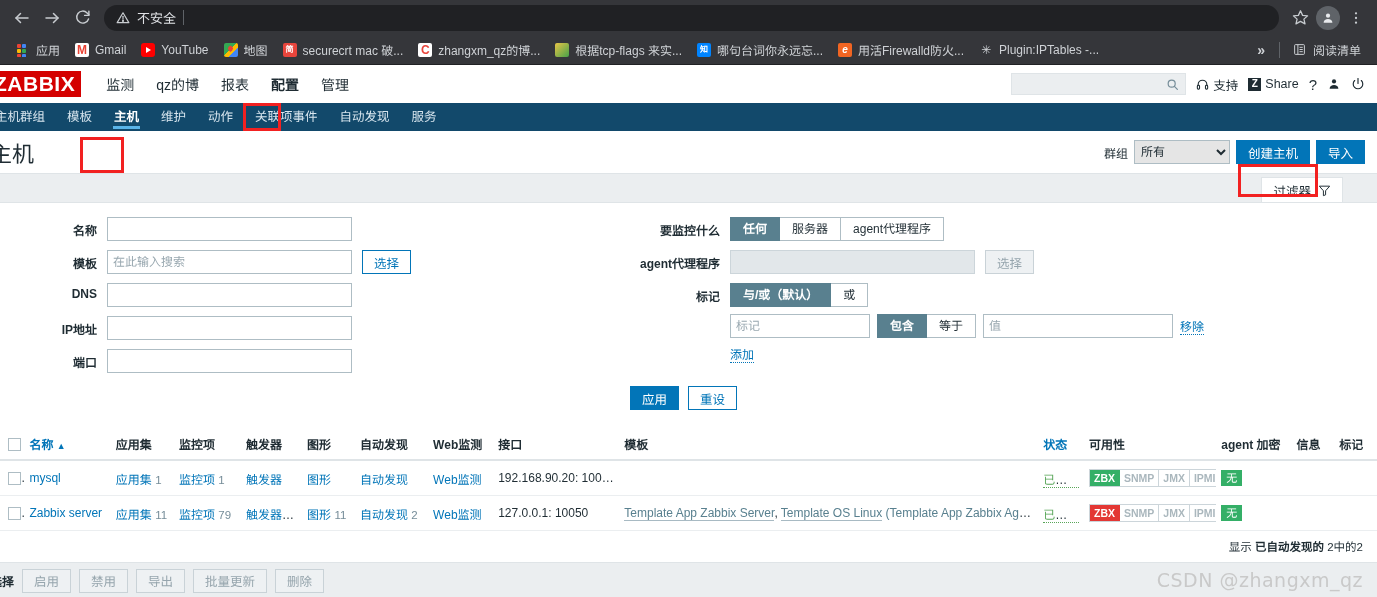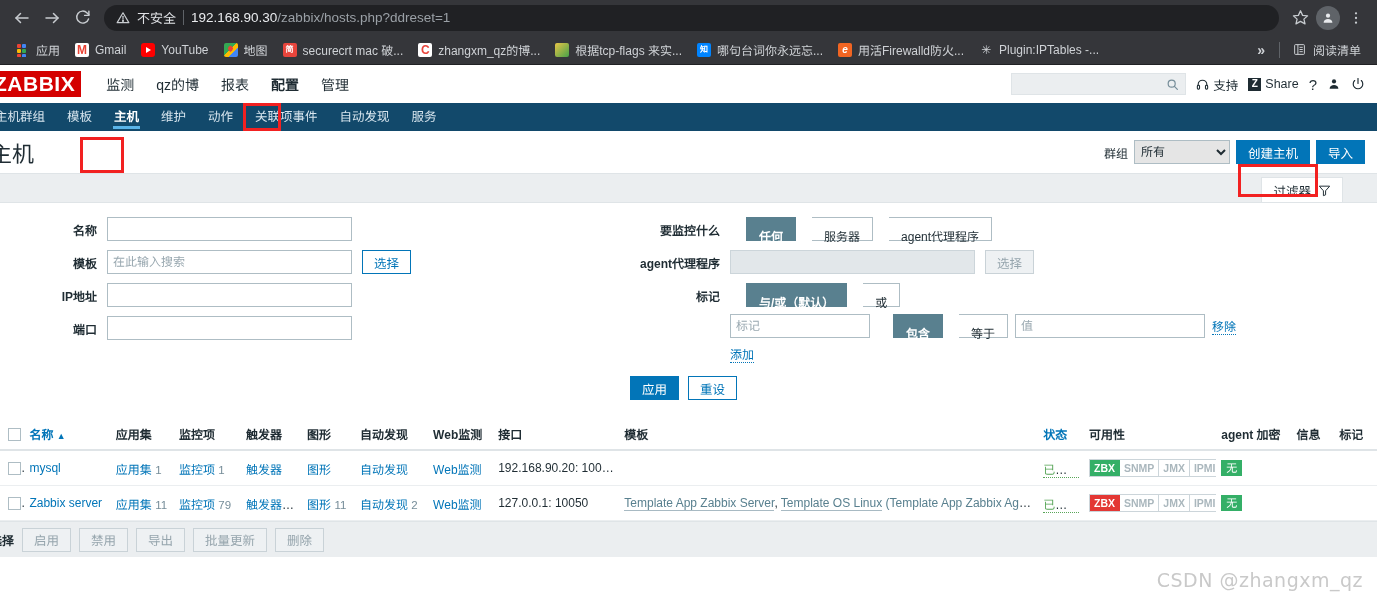--- a/index.html
+++ b/index.html
@@ -193,23 +193,23 @@
     height: 24px; border: 1px solid #aebdc4; background: #fff;
     font-size: 12px; padding: 0 5px; font-family: inherit; outline: none;
     color: #1f2c33;
   }
   input.ztext::placeholder { color: #99a8b0; }
   input.ztext:disabled { background: #e2e7ea; border-color: #ccd5da; }
   .w245 { width: 245px; }
 
   .radioset { display: flex; }
   .radioset span {
-    font-size: 12px; height: 24px; line-height: 22px; padding: 8px 12px;
+    font-size: 12px; height: 24px; line-height: 22px; padding: 0 12px;
     border: 1px solid #aebdc4; border-left: 0; background: #fff;
-    color: #1f2c33; cursor: pointer; white-space: nowrap; margin-left: 16px;
+    color: #1f2c33; cursor: pointer; white-space: nowrap;
   }
   .radioset span:first-child { border-left: 1px solid #aebdc4; }
   .radioset span.on { background: #59808f; color: #fff; border-color: #59808f; font-weight: 700; }
 
   .zlink {
     color: #0275b8; font-size: 12px; text-decoration: none;
     border-bottom: 1px dotted #0275b8; cursor: pointer;
   }
   .filter-actions {
     display: flex; justify-content: center; gap: 9px;
@@ -314,21 +314,20 @@
       <div class="omnibox">
         <span class="warn-ico">
           <svg width="14" height="14" viewBox="0 0 24 24" fill="none" stroke="currentColor" stroke-width="2" stroke-linejoin="round">
               <path d="M12 3 L22 20 L2 20 Z"></path>
               <line x1="12" y1="9" x2="12" y2="14" stroke-linecap="round"></line>
               <circle cx="12" cy="17" r="0.8" fill="currentColor"></circle>
             </svg>
         </span>
         <span class="omni-warn-text">不安全</span>
         <span class="omni-sep"></span>
-        <span class="omni-url"><b>192.168.90.30</b><span>/zabbix/hosts.php?ddreset=1</span></span>
       </div>
 
       <div class="chrome-ico">
         <svg width="17" height="17" viewBox="0 0 24 24" fill="none" stroke="currentColor" stroke-width="1.8" stroke-linejoin="round">
             <polygon points="12 2.5 15 9 22 9.7 16.8 14.3 18.4 21 12 17.4 5.6 21 7.2 14.3 2 9.7 9 9"></polygon>
           </svg>
       </div>
       <div class="chrome-ico">
         <span class="avatar-circle">
           <svg width="14" height="14" viewBox="0 0 24 24" fill="currentColor">
@@ -505,20 +504,24 @@
 
         <div class="fcol left">
           <div class="frow">
             <span class="flabel">名称</span>
             <input class="ztext w245" type="text" style="">
           </div>
           <div class="frow">
             <span class="flabel">模板</span>
             <input class="ztext w245" type="text" placeholder="在此输入搜索" style="">
             <button class="btn alt">选择</button>
+          </div>
+          <div class="frow">
+            <span class="flabel">DNS</span>
+            <input class="ztext w245" type="text" style="">
           </div>
           <div class="frow">
             <span class="flabel">IP地址</span>
             <input class="ztext w245" type="text" style="">
           </div>
           <div class="frow">
             <span class="flabel">端口</span>
             <input class="ztext w245" type="text" style="">
           </div>
         </div>
@@ -652,20 +655,25 @@
                 <span>IPMI</span>
               </span>
             </td>
             <td><span class="enc-none">无</span></td>
             <td></td>
             <td></td>
           </tr>
         </tbody>
       </table>
 
+      <div class="tbl-footer">
+        <span>显示</span>&nbsp;
+        <b>已自动发现的</b>&nbsp;
+        <span>2中的2</span>
+      </div>
     </div>
 
     <div class="bottom-bar">
       <span class="sel-lbl">选择</span>
       <button class="btn grey">启用</button>
       <button class="btn grey">禁用</button>
       <button class="btn grey">导出</button>
       <button class="btn grey">批量更新</button>
       <button class="btn grey">删除</button>
     </div>

